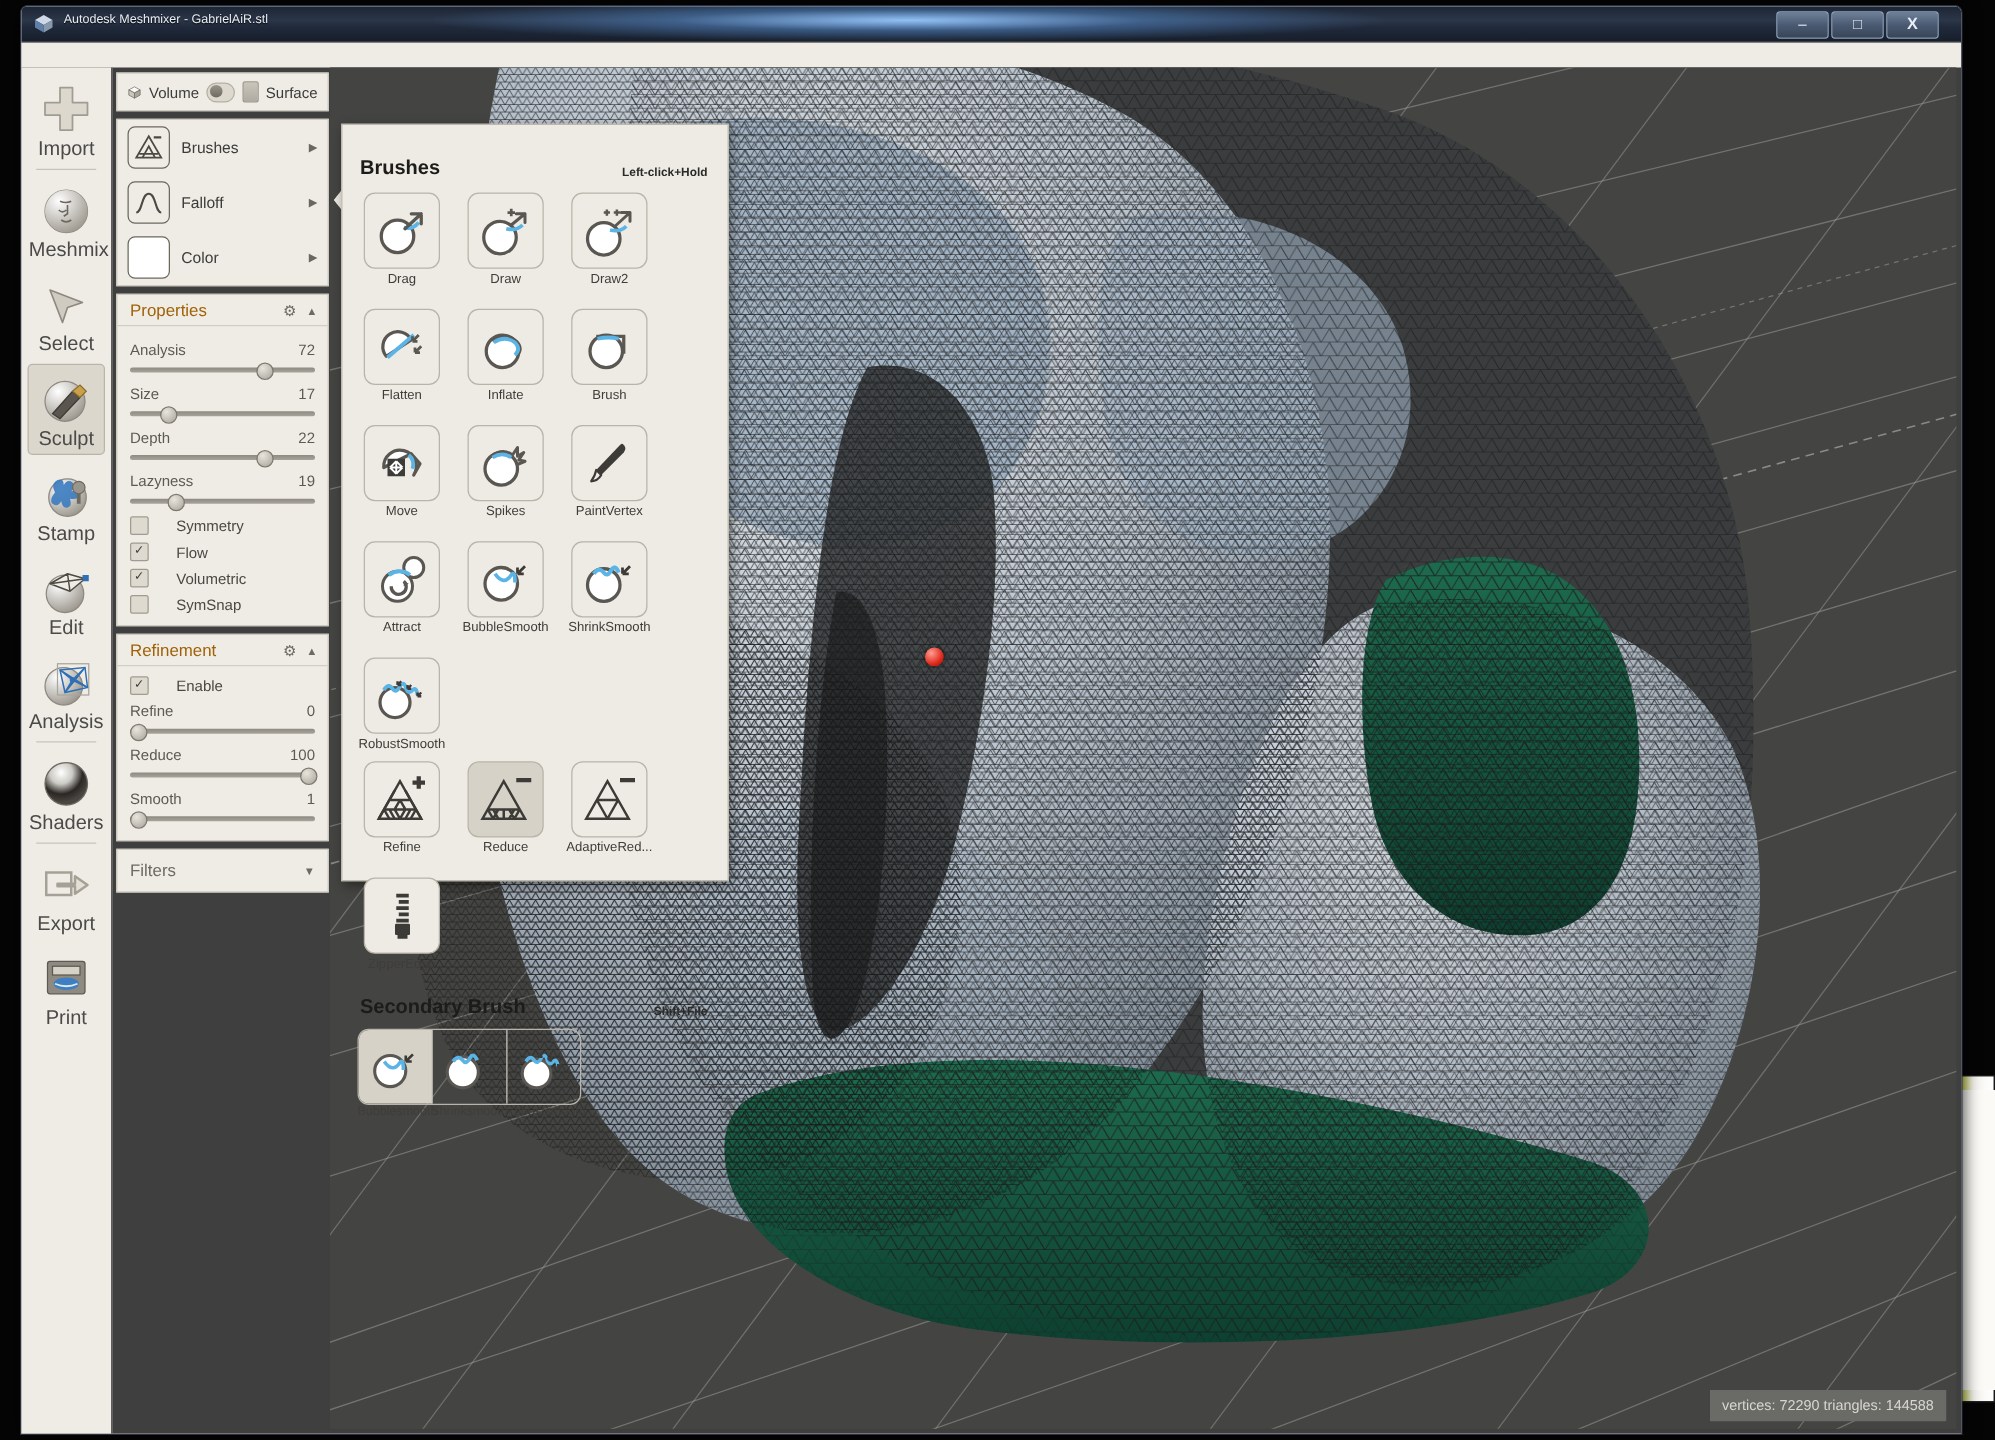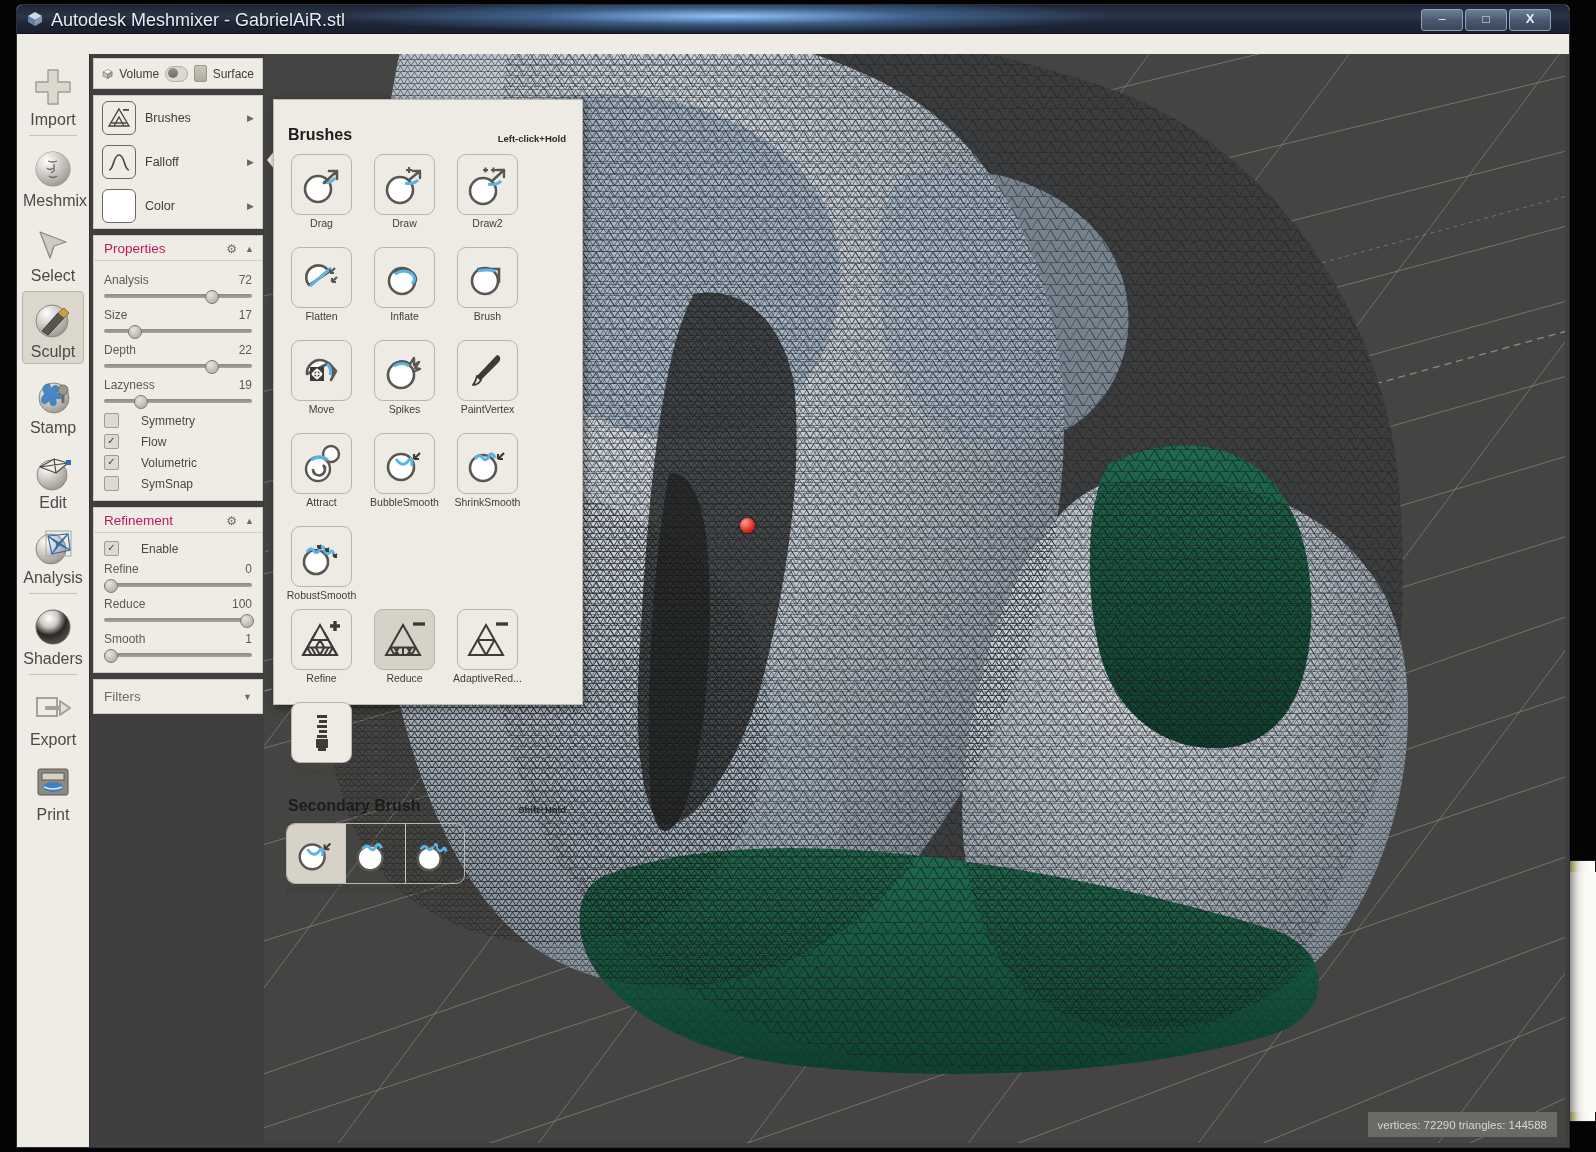--- a/index.html
+++ b/index.html
@@ -18,21 +18,21 @@
         border:1px solid #2a3040;border-radius:6px 6px 0 0;overflow:hidden;
         background:#efece6;box-shadow:0 0 14px rgba(0,0,0,.8);}
 
   
   #titlebar{height:28px;position:relative;
       background:linear-gradient(180deg,#1c2534 0%,#2b3648 40%,#20293a 60%,#171f2c 100%);
       border-bottom:1px solid #10151e;}
   #titleglow{position:absolute;left:330px;top:0;width:760px;height:28px;
       background:radial-gradient(ellipse at 50% 40%, rgba(150,200,255,.95) 0%, rgba(90,150,220,.45) 35%, rgba(40,70,110,0) 72%);}
   #title-ico{position:absolute;left:10px;top:6px;width:16px;height:16px;}
-  #title-text{position:absolute;left:34px;top:5px;font-size:18px;color:#e9eef6;
+  #title-text{position:absolute;left:34px;top:5px;font-size:10px;color:#e9eef6;
       text-shadow:0 1px 1px #000;white-space:nowrap;}
   .wbtn{position:absolute;top:4px;width:40px;height:20px;border:1px solid #8fa2bb;
      border-radius:3px;background:linear-gradient(180deg,#6e8099 0%,#4a5a72 50%,#394658 100%);
      color:#e8eef7;font-size:12px;line-height:18px;text-align:center;}
   #bmin{right:106px;} #bmax{right:62px;} #bcls{right:18px;font-size:13px;font-weight:bold;}
 
   
   #menubar{height:20px;background:#efece6;border-bottom:1px solid #d7d2c8;
      padding:0 0 0 16px;display:flex;align-items:center;gap:22px;}
   .menuitem{font-size:12.5px;color:#3a3a38;padding:1px 3px;cursor:default;}
@@ -61,21 +61,21 @@
   .sqchk{width:15px;height:15px;border:1px solid #9b968b;border-radius:2px;
       background:linear-gradient(180deg,#c9c5ba,#b0aba0);}
 
   .modebtn{display:flex;align-items:center;padding:5px 8px;gap:9px;}
   .modeico{width:32px;height:32px;border:1px solid #6d685e;border-radius:6px;background:#efece6;
      display:flex;align-items:center;justify-content:center;}
   .modelbl{flex:1;font-size:12.5px;color:#3c3c3a;}
   .arrowr{font-size:9px;color:#6c675e;}
 
   .sechead{display:flex;align-items:center;padding:5px 8px 4px 10px;border-bottom:1px solid #d3cec3;}
-  .sechead .t{flex:1;font-size:13.5px;color:#be185d;}
+  .sechead .t{flex:1;font-size:13.5px;color:#a16207;}
   .gear{font-size:12px;color:#6e6a62;margin-right:8px;}
   .caret{font-size:9px;color:#6e6a62;}
   .secbody{padding:6px 10px 9px 10px;}
   .rowlbl{display:flex;justify-content:space-between;font-size:12px;color:#5d5a53;margin:6px 0 3px 0;}
   .slider{position:relative;height:12px;margin-bottom:2px;}
   .track{position:absolute;left:0;right:0;top:4px;height:4px;border-radius:2px;
       background:linear-gradient(180deg,#8d8a82,#a8a49b);}
   .knob{position:absolute;top:0;width:12px;height:12px;border-radius:50%;
       background:radial-gradient(circle at 35% 30%,#e8e5dd,#a6a299);border:1px solid #7d796f;}
   .chkrow{display:flex;align-items:center;gap:22px;margin-top:6px;}
@@ -753,21 +753,21 @@
                   <rect x="19" y="38" width="8" height="3"></rect>
                 </g>
               </svg>
             </div>
             <div class="tlbl">ZipperEdge</div>
           </div>
         </div>
 
         <div class="flyhead" style="padding-top:14px;padding-bottom:8px;">
           <h2>Secondary Brush</h2>
-          <span class="flyhint">Shift+Hold</span>
+          <span class="flyhint">Shift+File</span>
         </div>
 
         <div class="seggroup">
           <div class="seg sel">
             <svg width="44" height="44" viewBox="0 0 46 46">
               <circle cx="19" cy="26" r="13" fill="#fff" stroke="#5a5752" stroke-width="2.6"></circle>
               <path d="M14 18 q7 10 13 1 q3 -4 3 6" fill="none" stroke="#5ab4e6" stroke-width="3"></path>
               <path d="M38 12 l-6 6 M32 18 l0 -5 M32 18 l5 0" stroke="#3d3b37" stroke-width="2.2" fill="none"></path>
             </svg>
           </div>

